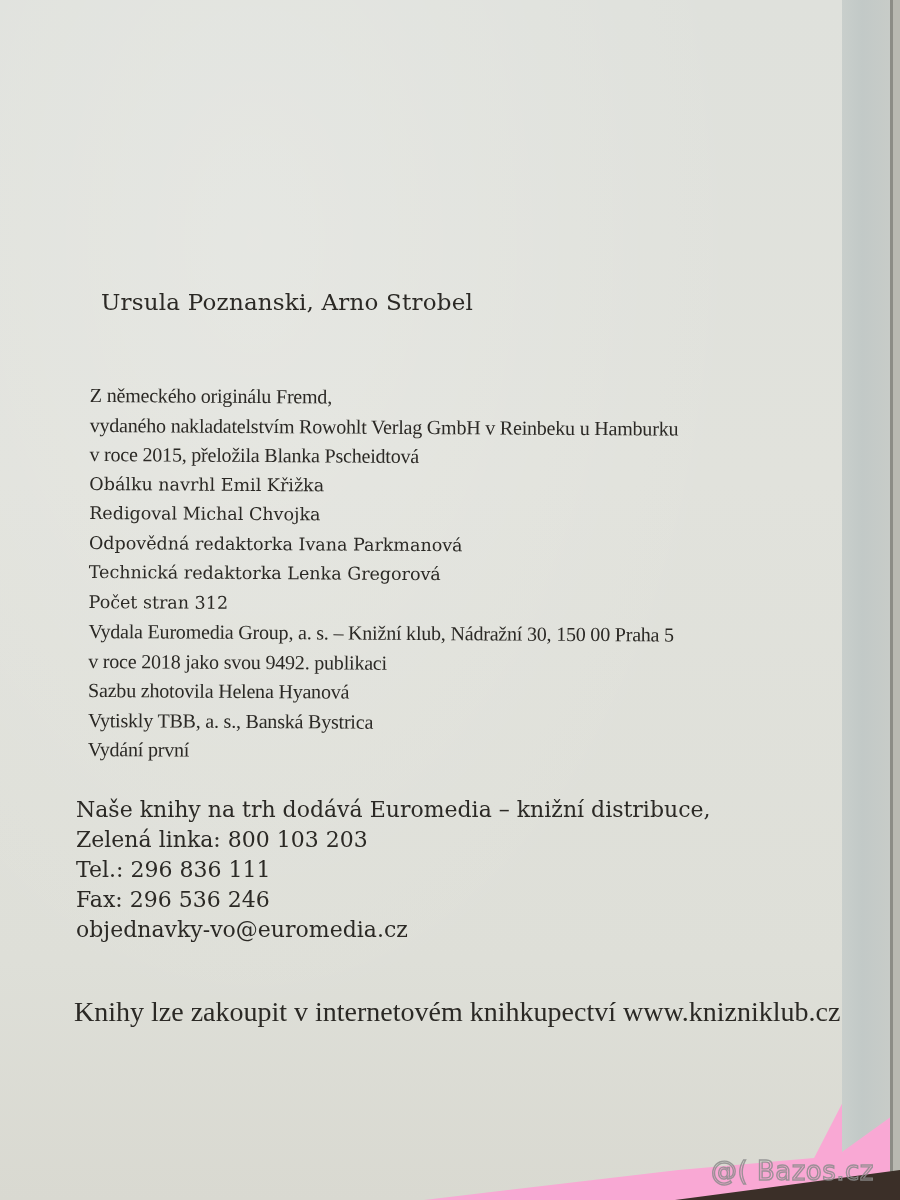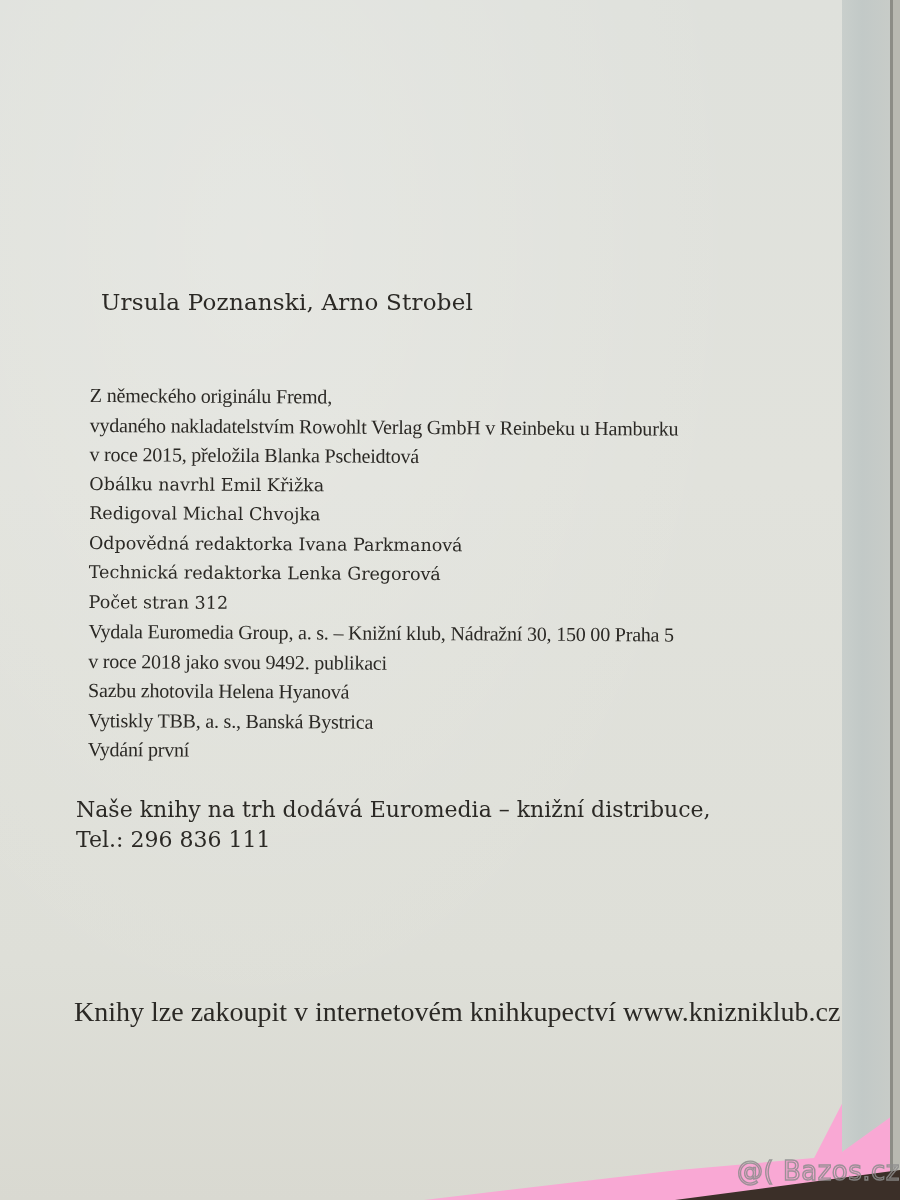--- a/index.html
+++ b/index.html
@@ -99,21 +99,21 @@
       margin-top: 10px;
     }
     .shop-line {
       left: 74px;
       top: 996px;
       font-family: "Liberation Serif", "DejaVu Serif", serif;
       font-size: 28px;
     }
     .watermark {
       position: absolute;
-      right: 0;
+      right: 26px;
       bottom: 14px;
       font-family: "DejaVu Sans", "Liberation Sans", sans-serif;
       font-size: 26px;
       color: transparent;
       -webkit-text-stroke: 1.4px rgba(140,140,140,0.85);
       letter-spacing: 0.5px;
       margin-top: 20px;
     }
   </style>
 </head>
@@ -141,19 +141,22 @@
     <span class="line">Počet stran 312</span>
     <span class="line condensed">Vydala Euromedia Group, a. s. – Knižní klub, Nádražní 30, 150 00 Praha 5</span>
     <span class="line condensed">v roce 2018 jako svou 9492. publikaci</span>
     <span class="line condensed">Sazbu zhotovila Helena Hyanová</span>
     <span class="line condensed">Vytiskly TBB, a. s., Banská Bystrica</span>
     <span class="line condensed">Vydání první</span>
   </div>
 
   <div class="text-block distribution-block">
     <span class="line">Naše knihy na trh dodává Euromedia – knižní distribuce,</span>
+    <span class="line">Zelená linka: 800 103 203</span>
     <span class="line">Tel.: 296 836 111</span>
+    <span class="line">Fax: 296 536 246</span>
+    <span class="line">objednavky-vo@euromedia.cz</span>
   </div>
 
   <div class="text-block shop-line">Knihy lze zakoupit v internetovém knihkupectví www.knizniklub.cz</div>
 
   <div class="watermark">@( Bazos.cz</div>
 </div>
 
 </body></html>

